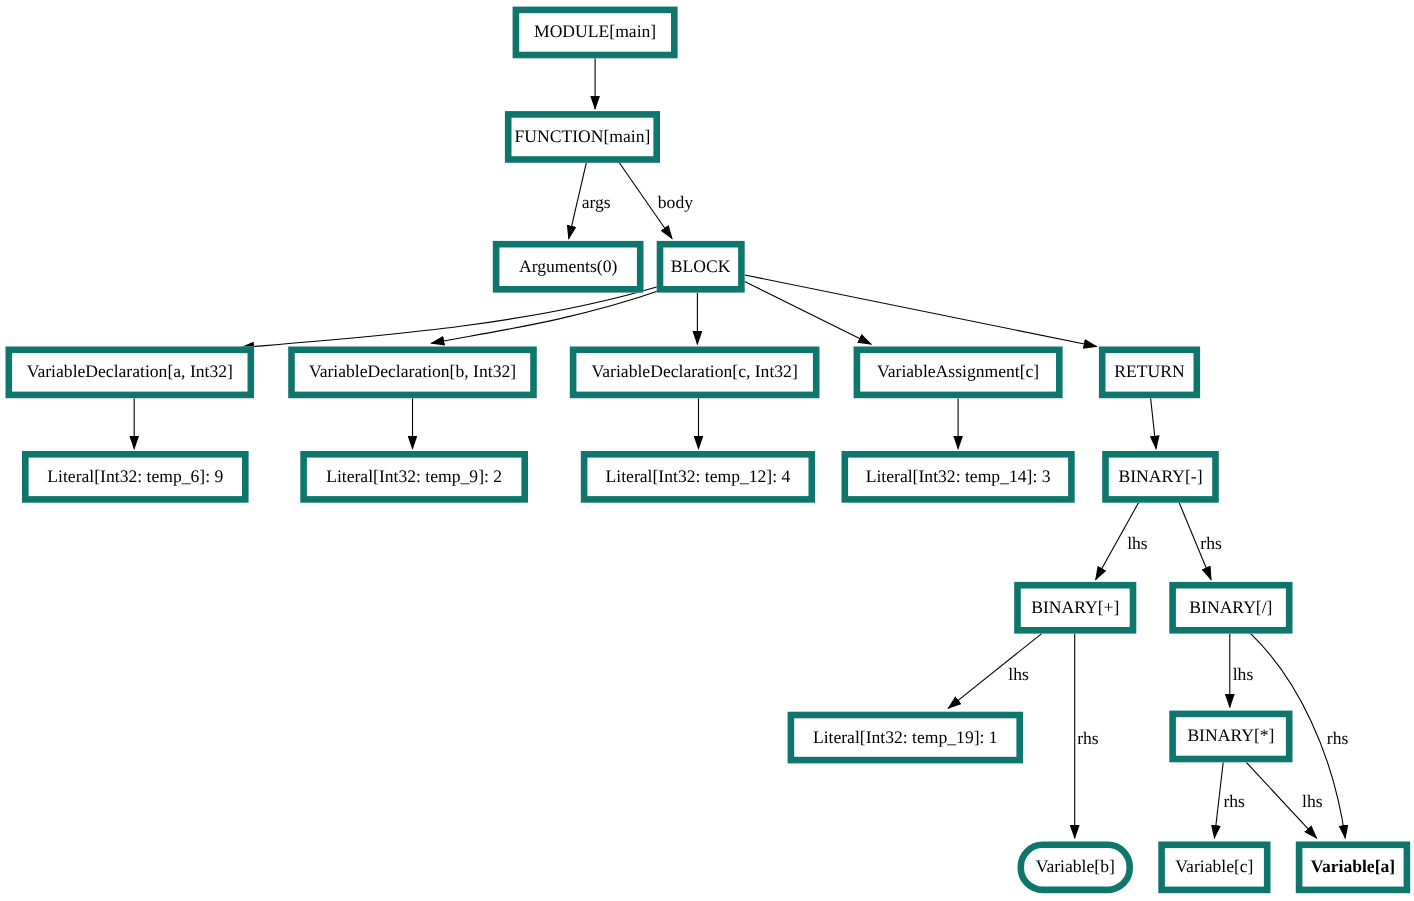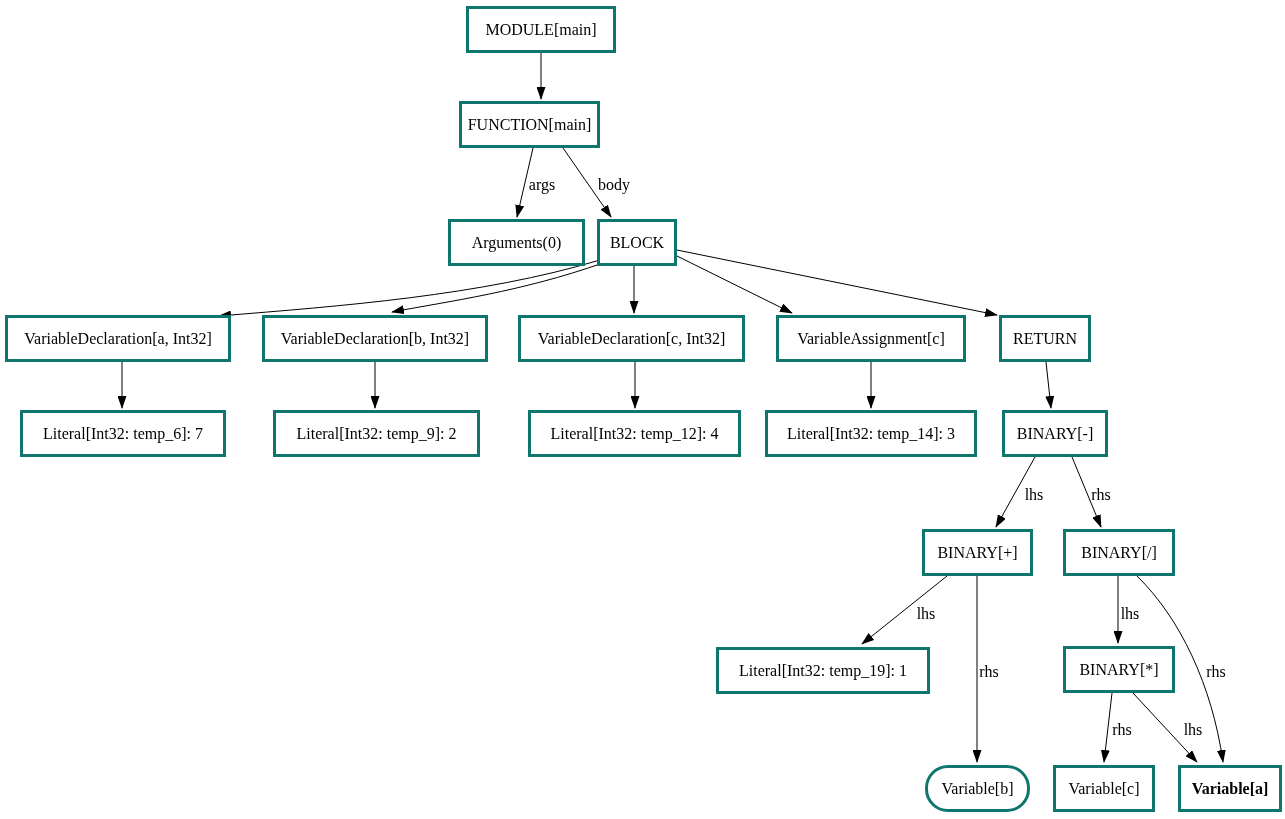--- a/index.html
+++ b/index.html
@@ -19,21 +19,21 @@
   #edges {
     position: absolute;
     left: 0; top: 0;
     width: 1285px;
     height: 819px;
     z-index: 0;
   }
   .node {
     position: absolute;
     box-sizing: border-box;
-    border: 3px solid #0f766e;
+    border: 6px solid #0f766e;
     background: #ffffff;
     display: flex;
     align-items: center;
     justify-content: center;
     font-size: 16px;
     line-height: 1;
     white-space: nowrap;
     z-index: 1;
     height: 47px;
   }
@@ -87,21 +87,21 @@
 
   <div class="node" style="left:466px; top:6px;   width:150px;">MODULE[main]</div>
   <div class="node" style="left:459px; top:101px; width:141px;">FUNCTION[main]</div>
   <div class="node" style="left:448px; top:219px; width:137px;">Arguments(0)</div>
   <div class="node" style="left:597px; top:219px; width:80px;">BLOCK</div>
   <div class="node" style="left:5px;   top:315px; width:226px;">VariableDeclaration[a, Int32]</div>
   <div class="node" style="left:262px; top:315px; width:226px;">VariableDeclaration[b, Int32]</div>
   <div class="node" style="left:518px; top:315px; width:227px;">VariableDeclaration[c, Int32]</div>
   <div class="node" style="left:776px; top:315px; width:190px;">VariableAssignment[c]</div>
   <div class="node" style="left:999px; top:315px; width:92px;">RETURN</div>
-  <div class="node" style="left:20px;  top:410px; width:206px;">Literal[Int32: temp_6]: 7</div>
+  <div class="node" style="left:20px;  top:410px; width:206px;">Literal[Int32: temp_6]: 9</div>
   <div class="node" style="left:273px; top:410px; width:207px;">Literal[Int32: temp_9]: 2</div>
   <div class="node" style="left:528px; top:410px; width:213px;">Literal[Int32: temp_12]: 4</div>
   <div class="node" style="left:765px; top:410px; width:212px;">Literal[Int32: temp_14]: 3</div>
   <div class="node" style="left:1002px;top:410px; width:106px;">BINARY[-]</div>
   <div class="node" style="left:922px; top:529px; width:111px;">BINARY[+]</div>
   <div class="node" style="left:1063px;top:529px; width:112px;">BINARY[/]</div>
   <div class="node" style="left:716px; top:647px; width:214px;">Literal[Int32: temp_19]: 1</div>
   <div class="node" style="left:1063px;top:646px; width:112px;">BINARY[*]</div>
   <div class="node" style="left:925px; top:765px; width:105px;border-radius:23px;">Variable[b]</div>
   <div class="node" style="left:1053px;top:765px; width:102px;">Variable[c]</div>

